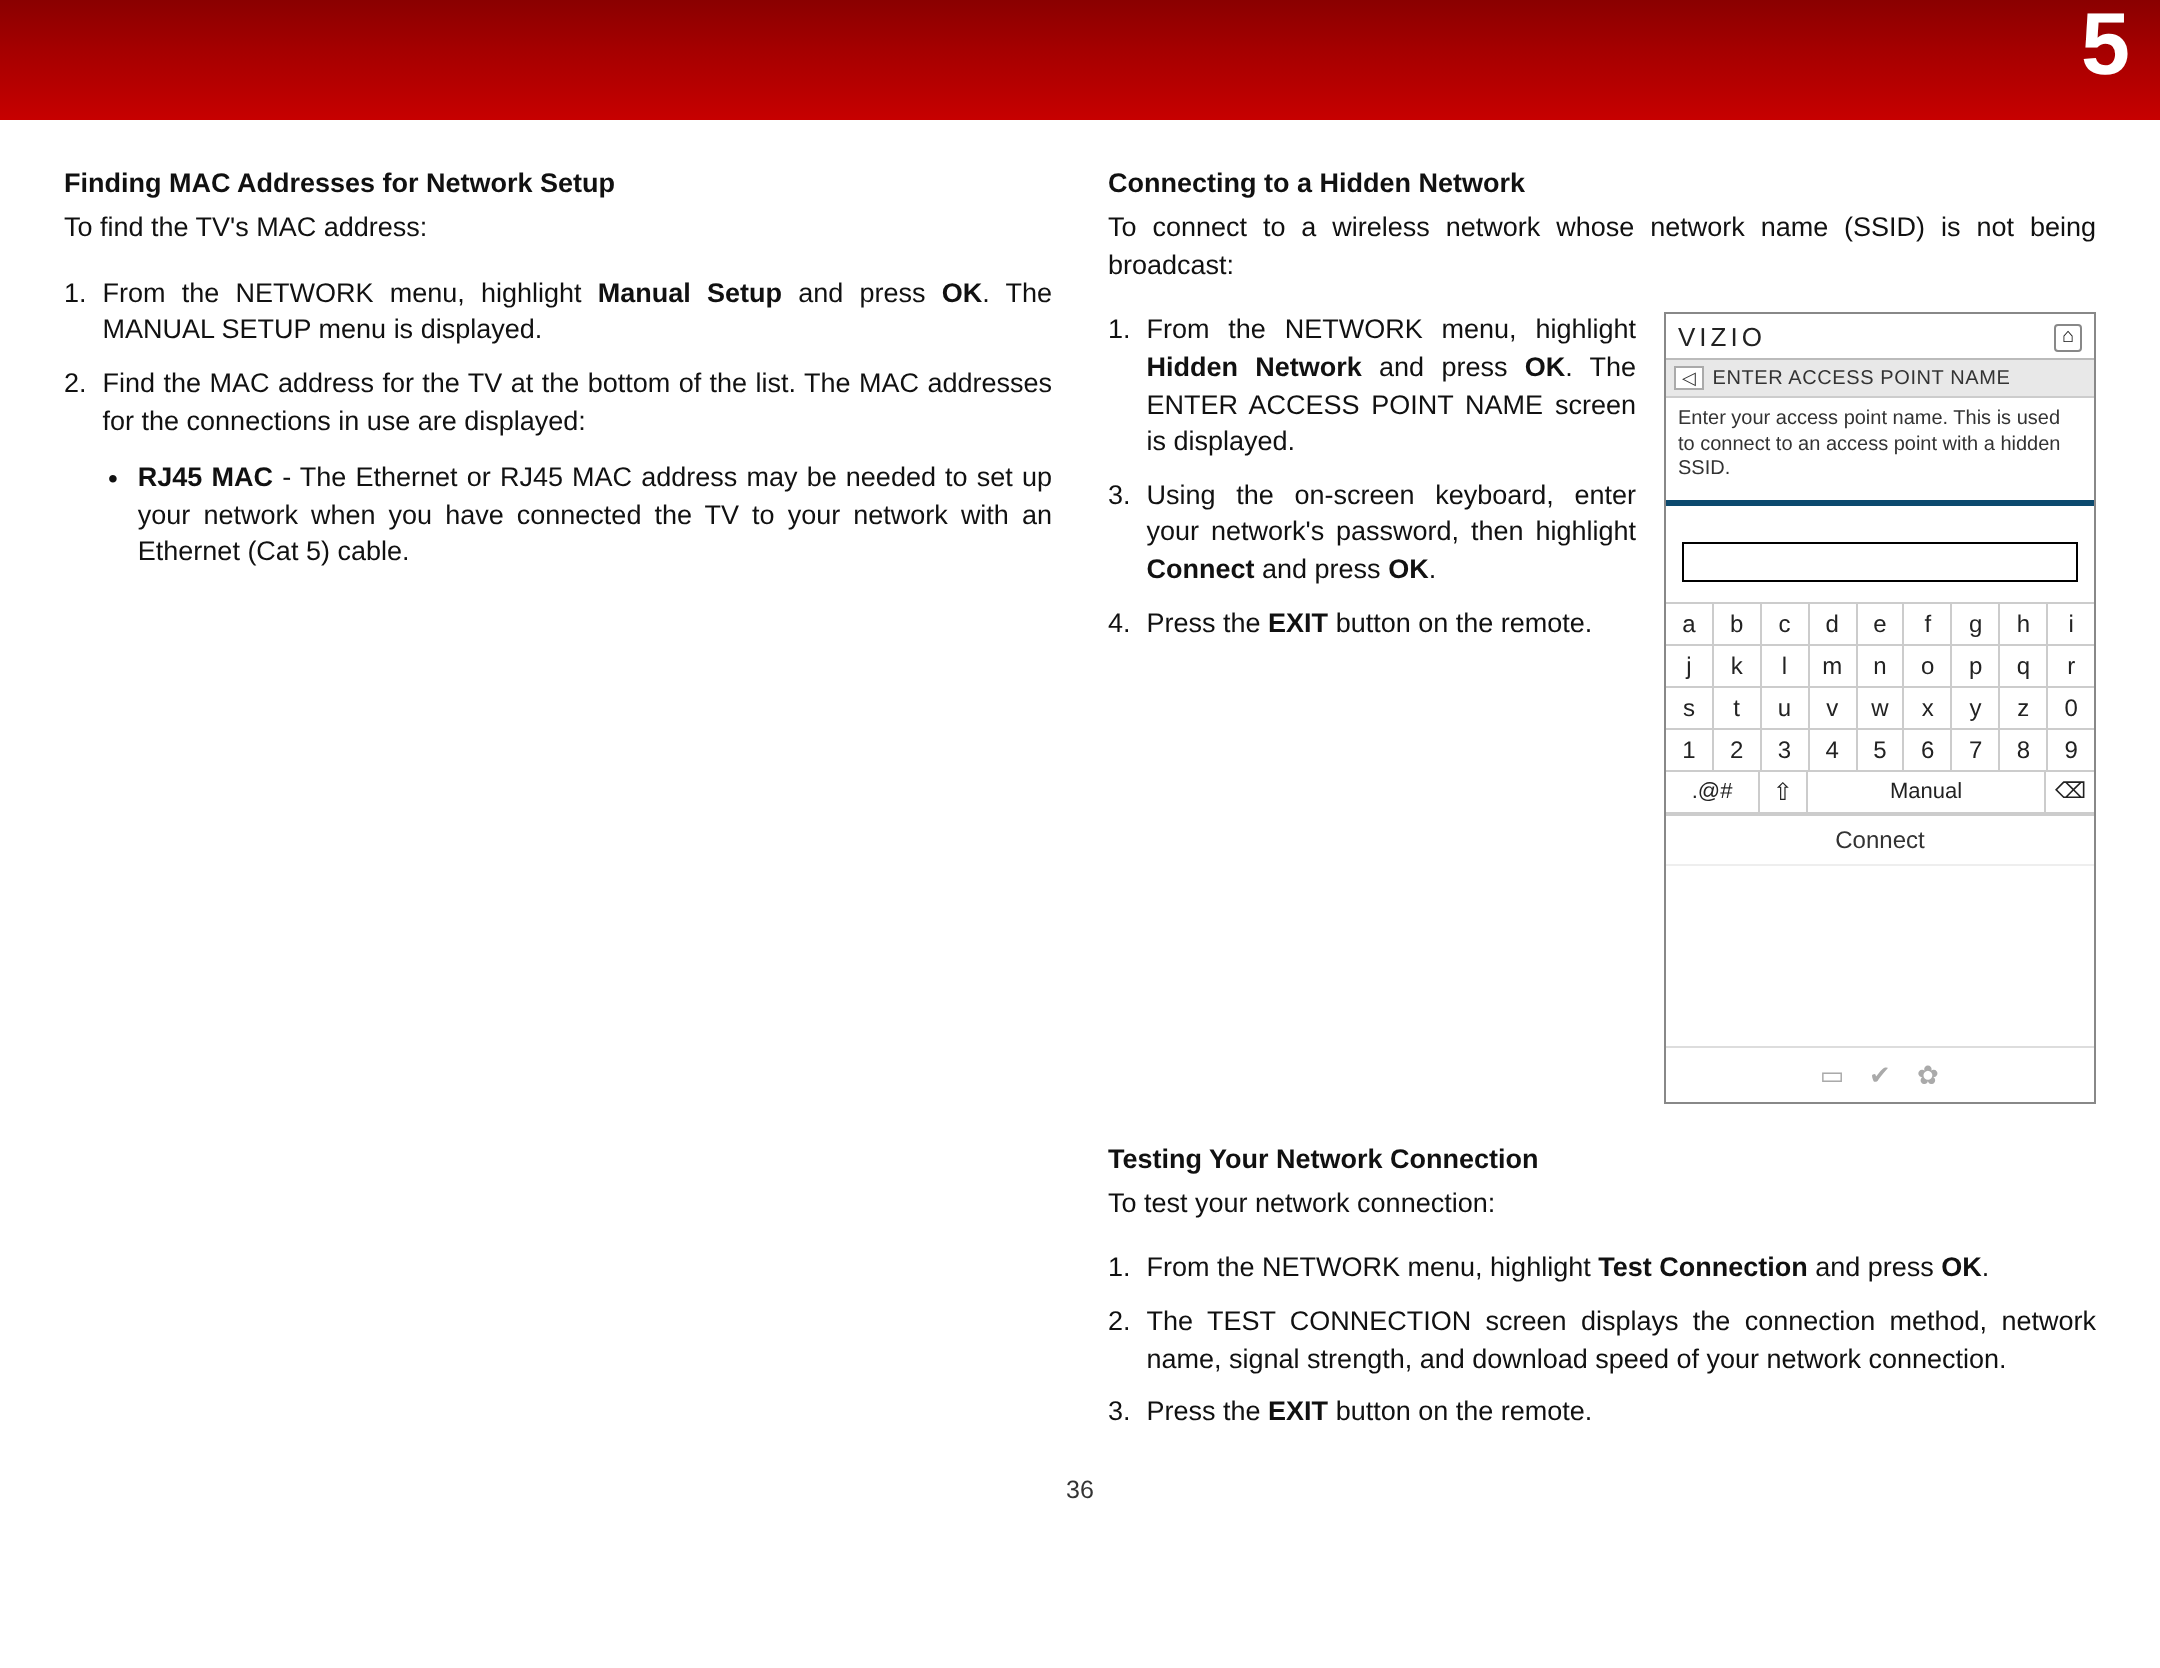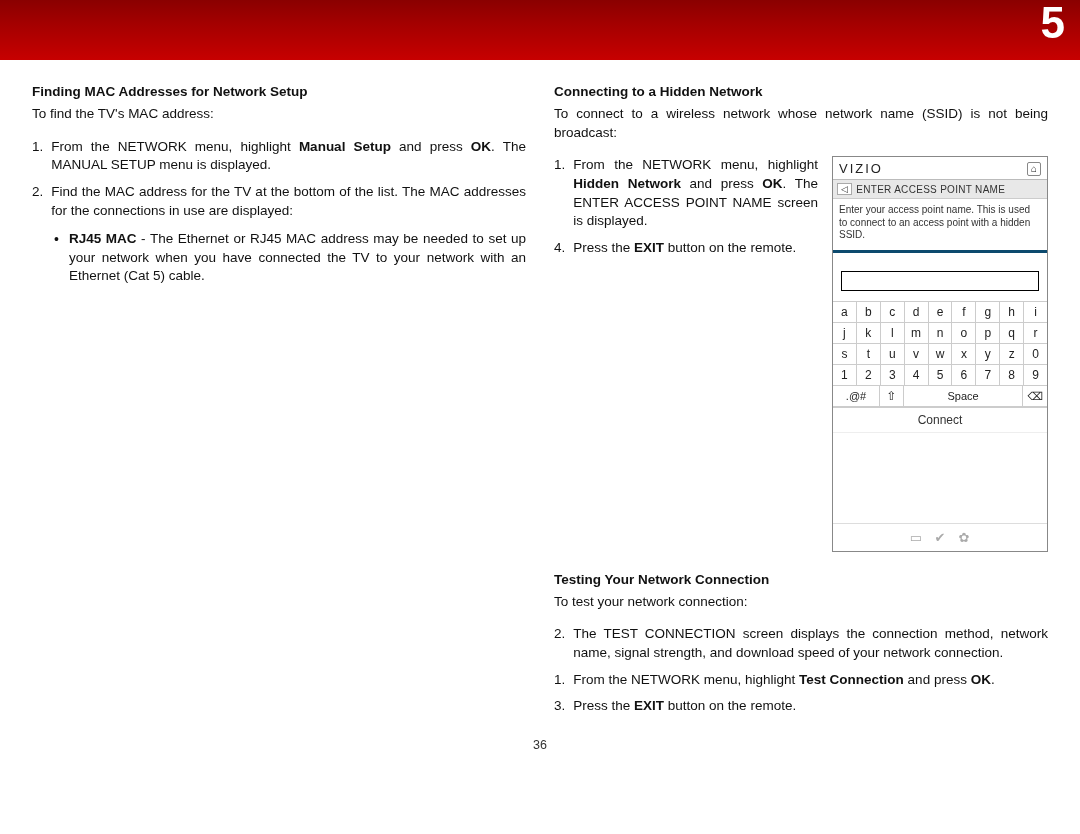--- a/index.html
+++ b/index.html
@@ -209,20 +209,23 @@
 
     <div>
       <h3 class="section">Connecting to a Hidden Network</h3>
       <p class="body">To connect to a wireless network whose network name (SSID) is not being broadcast:</p>
 
       <div class="steps-with-panel">
         <div class="steps">
           <ol class="num">
             <li data-num="1">
               <span class="li-text"><span>From the NETWORK menu, highlight </span><b>Hidden Network</b><span> and press </span><b>OK</b><span>. The ENTER ACCESS POINT NAME screen is displayed.</span></span>
+            </li>
+            <li data-num="3">
+              <span class="li-text"><span>Using the on-screen keyboard, enter your network's password, then highlight </span><b>Connect</b><span> and press </span><b>OK</b><span>.</span></span>
             </li>
             <li data-num="4">
               <span class="li-text"><span>Press the </span><b>EXIT</b><span> button on the remote.</span></span>
             </li>
           </ol>
         </div>
 
         <div class="vizio-panel">
           <div class="vizio-head">
             <span class="vizio-logo">VIZIO</span>
@@ -276,44 +279,44 @@
                 <div class="key">4</div>
                 <div class="key">5</div>
                 <div class="key">6</div>
                 <div class="key">7</div>
                 <div class="key">8</div>
                 <div class="key">9</div>
               </div>
             <div class="row sym">
               <div class="key sym1">.@#</div>
               <div class="key shift">⇧</div>
-              <div class="key space">Space</div>
+              <div class="key space">Manual</div>
               <div class="key del">⌫</div>
             </div>
           </div>
           <div class="connect-row">Connect</div>
           <div class="panel-filler"></div>
           <div class="vizio-foot">
             <span>▭</span>
             <span>✔</span>
             <span>✿</span>
           </div>
         </div>
       </div>
     </div>
 
     <div>
       <h3 class="section">Testing Your Network Connection</h3>
       <p class="body">To test your network connection:</p>
       <ol class="num">
+        <li data-num="1">
+          <span class="li-text"><span>From the NETWORK menu, highlight </span><b>Test Connection</b><span> and press </span><b>OK</b><span>.</span></span>
+        </li>
         <li data-num="2">
           <span class="li-text">The TEST CONNECTION screen displays the connection method, network name, signal strength, and download speed of your network connection.</span>
-        </li>
-        <li data-num="1">
-          <span class="li-text"><span>From the NETWORK menu, highlight </span><b>Test Connection</b><span> and press </span><b>OK</b><span>.</span></span>
         </li>
         <li data-num="3">
           <span class="li-text"><span>Press the </span><b>EXIT</b><span> button on the remote.</span></span>
         </li>
       </ol>
     </div>
 
   </div>
 </div>
 

